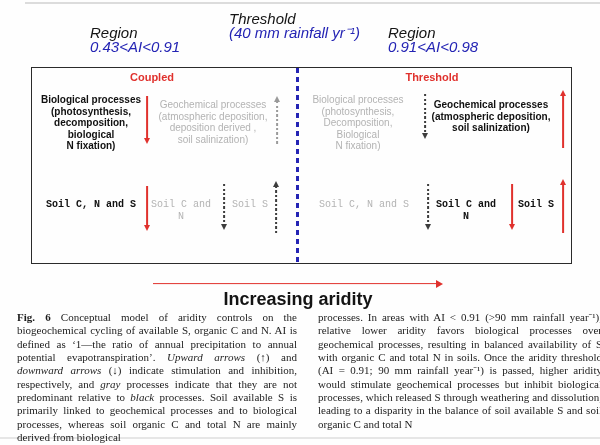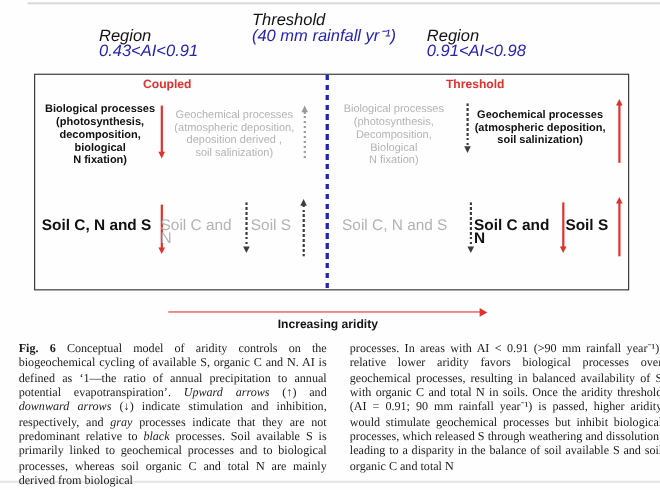--- a/index.html
+++ b/index.html
@@ -20,21 +20,21 @@
   .model-box { position:absolute; left:31px; top:67px; width:541px; height:197px;
                border:1.6px solid #2b2b2b; background:transparent; }
   .threshold-line { position:absolute; left:296px; top:68px; height:195px; width:2.6px;
     background:repeating-linear-gradient(to bottom, #2424b4 0 5px, transparent 5px 9px); }
 
   .panel-title { position:absolute; width:120px; text-align:center; color:#e0312d;
                  font-weight:bold; font-size:11px; }
   .proc { position:absolute; text-align:center; font-size:10px; line-height:11.6px; }
   .proc.dominant { color:#111; font-weight:bold; }
   .proc.muted { color:#b3b3b3; font-weight:normal; }
-  .pool { position:absolute; text-align:left; font-size:14px; line-height:11.5px; }
+  .pool { position:absolute; text-align:center; font-size:10px; line-height:11.5px;font-family:Liberation Mono, monospace; }
   .pool.dominant { color:#111; font-weight:bold; }
   .pool.muted { color:#b3b3b3; }
 
   
   .v-arrow { position:absolute; width:10px; }
   .v-arrow .shaft { position:absolute; left:50%; transform:translateX(-50%); width:1.8px; }
   .v-arrow.solid .shaft { background:currentColor; }
   .v-arrow.dashed .shaft {
     background:repeating-linear-gradient(to bottom, currentColor 0 2.2px, transparent 2.2px 4.5px); }
   .v-arrow .head { position:absolute; left:50%; transform:translateX(-50%); width:0; height:0;
@@ -47,21 +47,21 @@
   .dark-dash { color:#3d3d3d; }
   .gray-dash { color:#9a9a9a; }
 
   
   .h-arrow { position:absolute; color:#e0312d; }
   .h-arrow .shaft { position:absolute; top:50%; left:0; right:6px; height:1.8px;
                     transform:translateY(-50%); background:currentColor; }
   .h-arrow .head { position:absolute; right:0; top:50%; transform:translateY(-50%);
     width:0; height:0; border-top:4px solid transparent; border-bottom:4px solid transparent;
     border-left:7.5px solid currentColor; }
-  .axis-label { position:absolute; text-align:center; font-size:11px; font-weight:600; color:#141414; }
+  .axis-label { position:absolute; text-align:center; font-size:18px; font-weight:600; color:#141414; }
 
   
   .caption-col { position:absolute; top:311px; font-family:"Liberation Serif", serif;
     font-size:11px; line-height:13.35px; color:#1c1c1c; text-align:justify; }
   .caption-left { left:17px; width:280px; }
   .caption-right { left:318px; width:284px; }
 </style>
 </head>
 <body>
 

